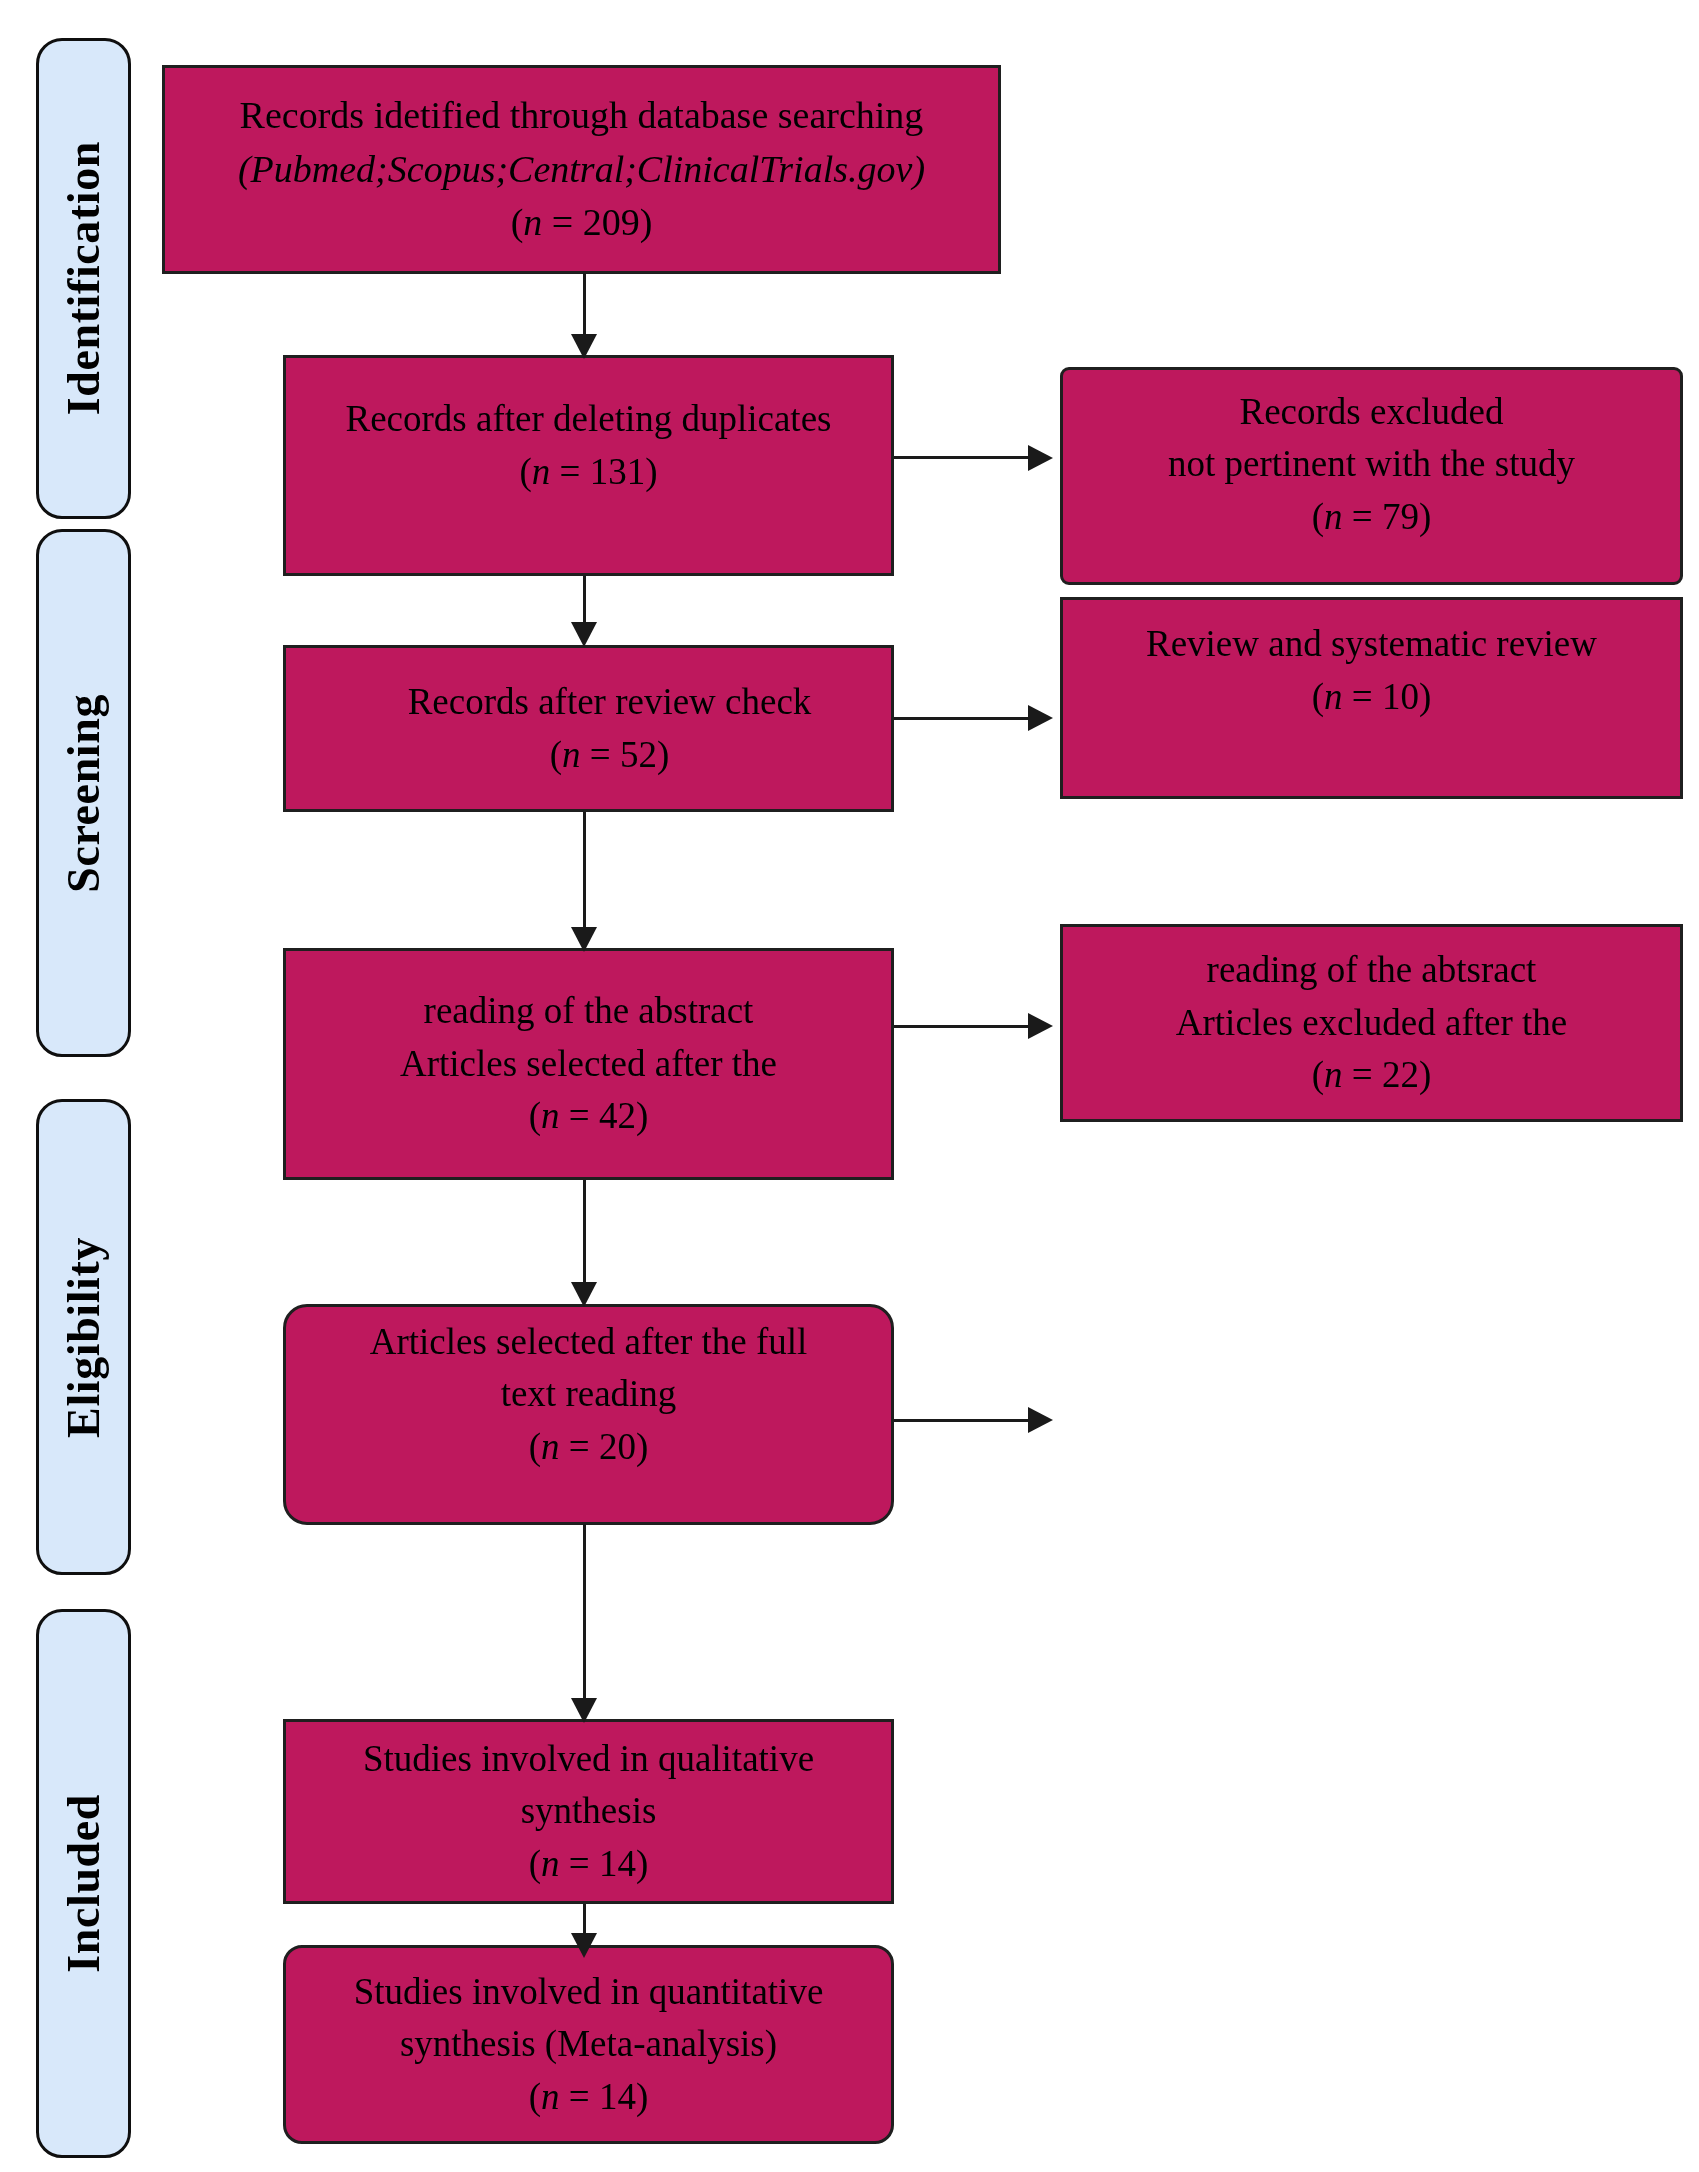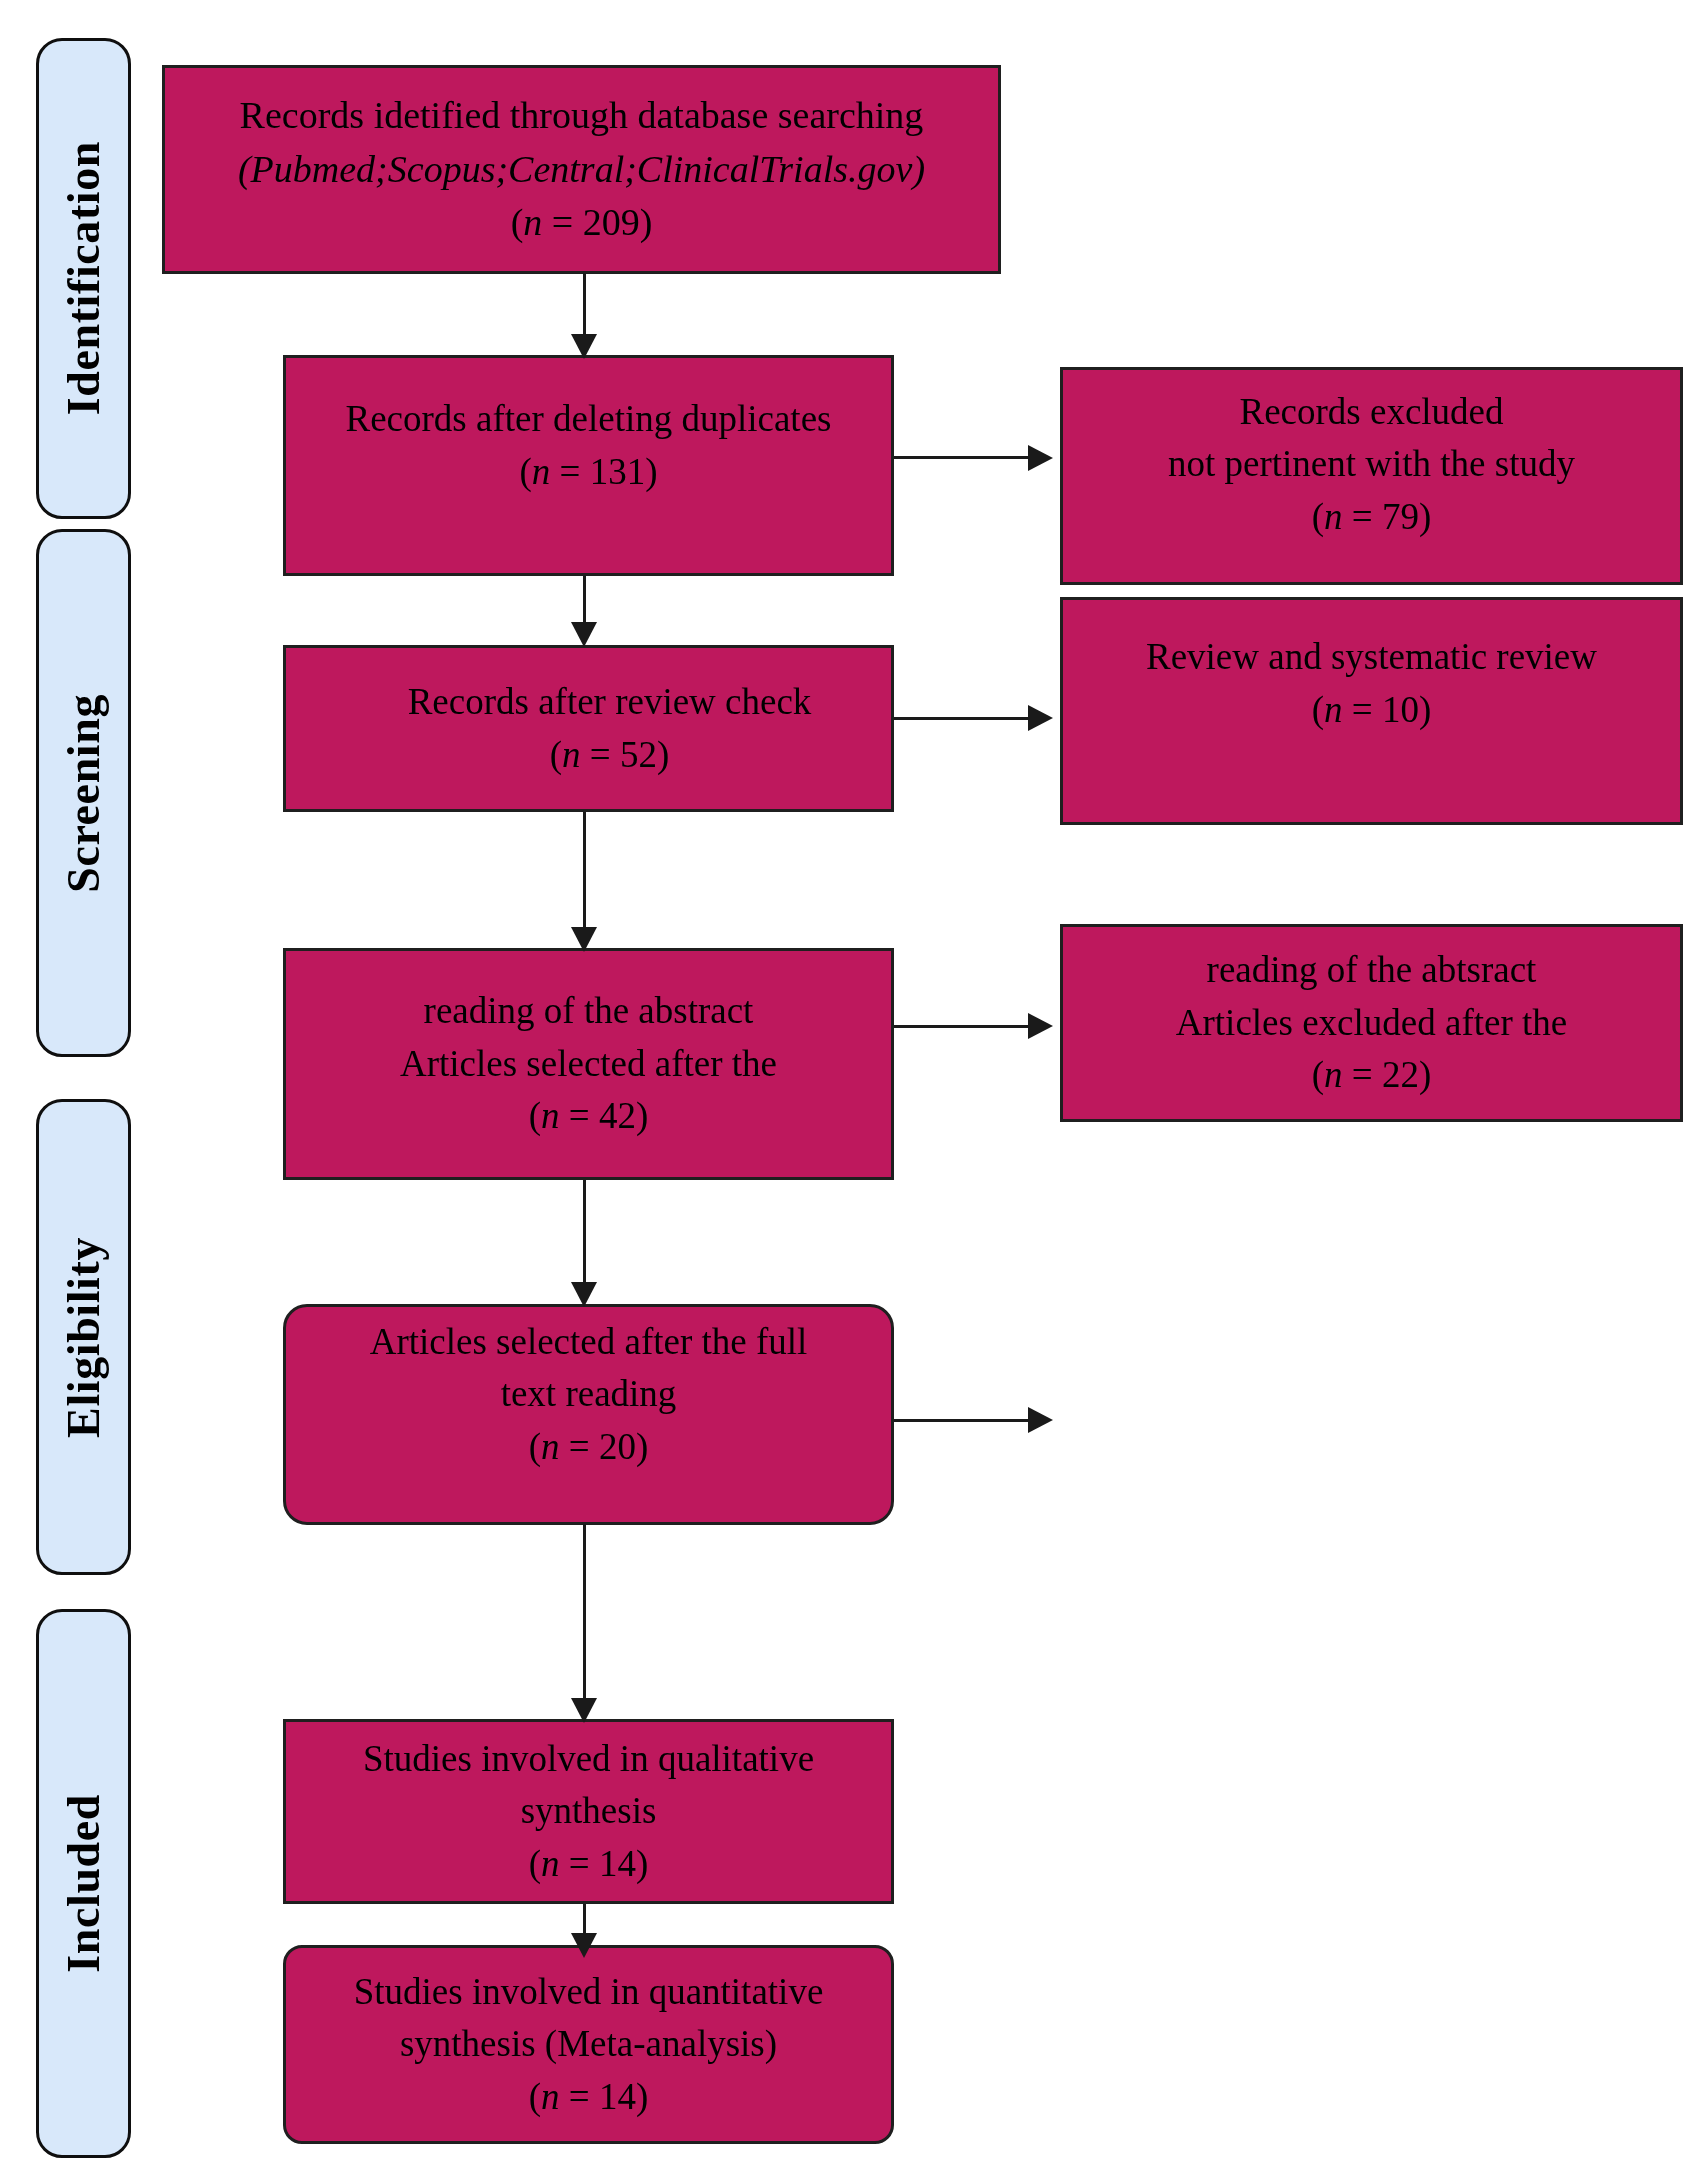--- a/index.html
+++ b/index.html
@@ -123,27 +123,27 @@
     <div>synthesis</div>
     <div class="cnt"><span>(</span><i>n</i><span> = 14)</span></div>
   </div>
 
   <div class="fbox main" style="top:1945px;height:199px;border-radius:19px;">
     <div>Studies involved in quantitative</div>
     <div>synthesis (Meta-analysis)</div>
     <div class="cnt"><span>(</span><i>n</i><span> = 14)</span></div>
   </div>
 
-  <div class="fbox side pb40" style="top:367px;height:218px;">
+  <div class="fbox side pb40" style="top:367px;height:218px;border-radius:9px;">
     <div>Records excluded</div>
     <div>not pertinent with the study</div>
     <div class="cnt"><span>(</span><i>n</i><span> = 79)</span></div>
   </div>
 
-  <div class="fbox side pb95" style="top:597px;height:228px;">
+  <div class="fbox side pb95" style="top:597px;height:202px;">
     <div>Review and systematic review</div>
     <div class="cnt"><span>(</span><i>n</i><span> = 10)</span></div>
   </div>
 
   <div class="fbox side" style="top:924px;height:198px;">
     <div>reading of the abtsract</div>
     <div>Articles excluded after the</div>
     <div class="cnt"><span>(</span><i>n</i><span> = 22)</span></div>
   </div>
 

